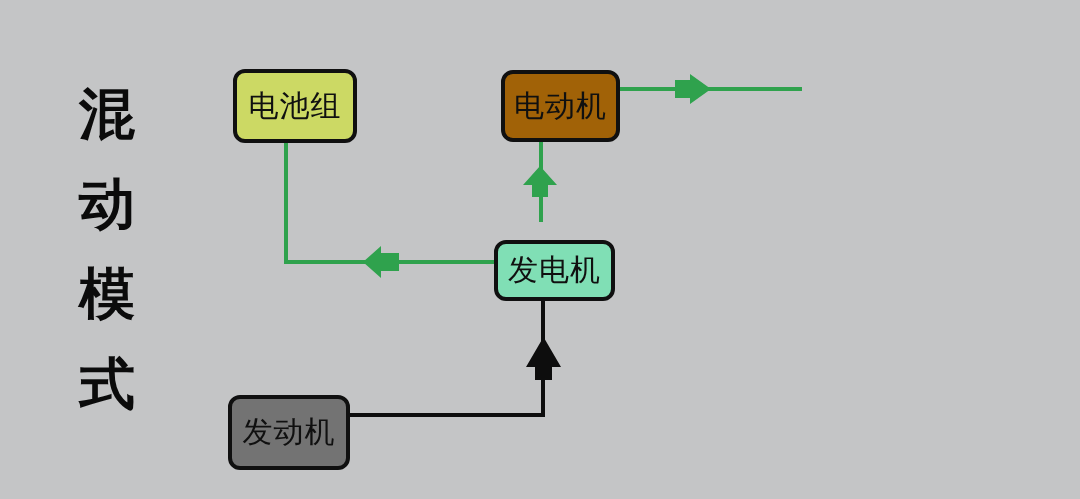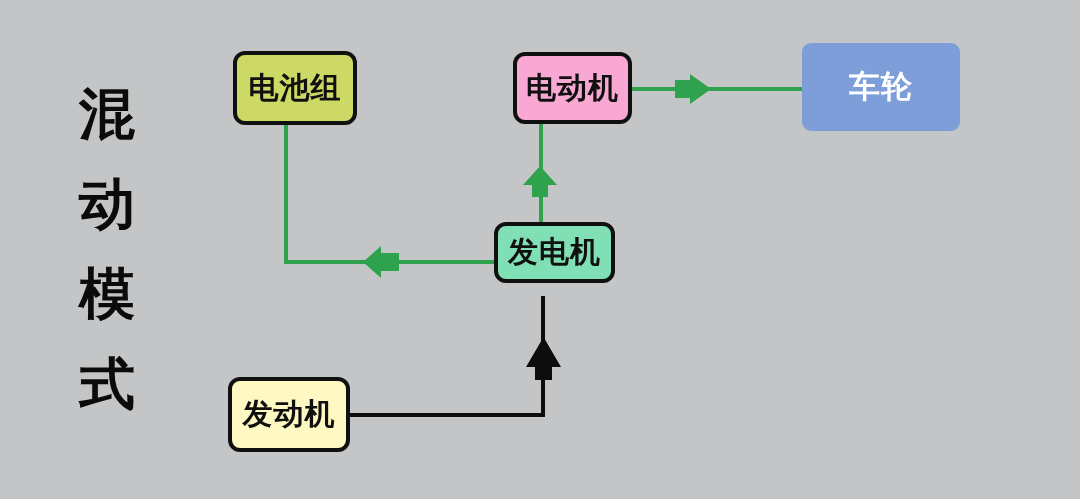--- a/index.html
+++ b/index.html
@@ -33,31 +33,32 @@
     line-height: 56px;
   }
   
   .node {
     position: absolute;
     display: flex;
     align-items: center;
     justify-content: center;
     border: 4px solid #101010;
     border-radius: 12px;
-    font-weight: 700;
+    font-weight: 400;
     font-size: 30px;
     color: #101010;
     letter-spacing: 1px;
+    margin-top: 18px;
   }
   .node-battery   { left: 233px; top: 51px;  width: 124px; height: 74px; background: #ccd964; }
-  .node-motor     { left: 513px; top: 52px;  width: 119px; height: 72px; background: #f9a8d4; }
+  .node-motor     { left: 501px; top: 52px;  width: 119px; height: 72px; background: #a16207; }
   .node-wheel     { left: 802px; top: 43px;  width: 158px; height: 88px; background: #7d9ed8;
                     border: none; border-radius: 9px; color: #ffffff; font-size: 31px; }
   .node-generator { left: 494px; top: 222px; width: 121px; height: 61px; background: #80dfb5; }
-  .node-engine    { left: 228px; top: 377px; width: 122px; height: 75px; background: #fef9c3; }
+  .node-engine    { left: 228px; top: 377px; width: 122px; height: 75px; background: #737373; }
   
   .line { position: absolute; }
   .line.green { background: #2fa24d; }
   .line.black { background: #0d0d0d; }
   .l-batt-v  { left: 284px; top: 125px; width: 4px;   height: 139px; }
   .l-gen-h   { left: 284px; top: 260px; width: 210px; height: 4px; }
   .l-gen-mot { left: 539px; top: 124px; width: 4px;   height: 98px; }
   .l-mot-wh  { left: 610px; top: 87px;  width: 192px; height: 4px; }
   .l-eng-h   { left: 348px; top: 413px; width: 197px; height: 4px; }
   .l-eng-v   { left: 541px; top: 296px; width: 4px;   height: 121px; }
@@ -106,23 +107,20 @@
   </svg>
 
   <div class="node node-battery">
     <span>电池组</span>
   </div>
 
   <div class="node node-motor">
     <span>电动机</span>
   </div>
 
-  <div class="node node-wheel">
-    <span>车轮</span>
-  </div>
 
   <div class="node node-generator">
     <span>发电机</span>
   </div>
 
   <div class="node node-engine">
     <span>发动机</span>
   </div>
 
 </div>

